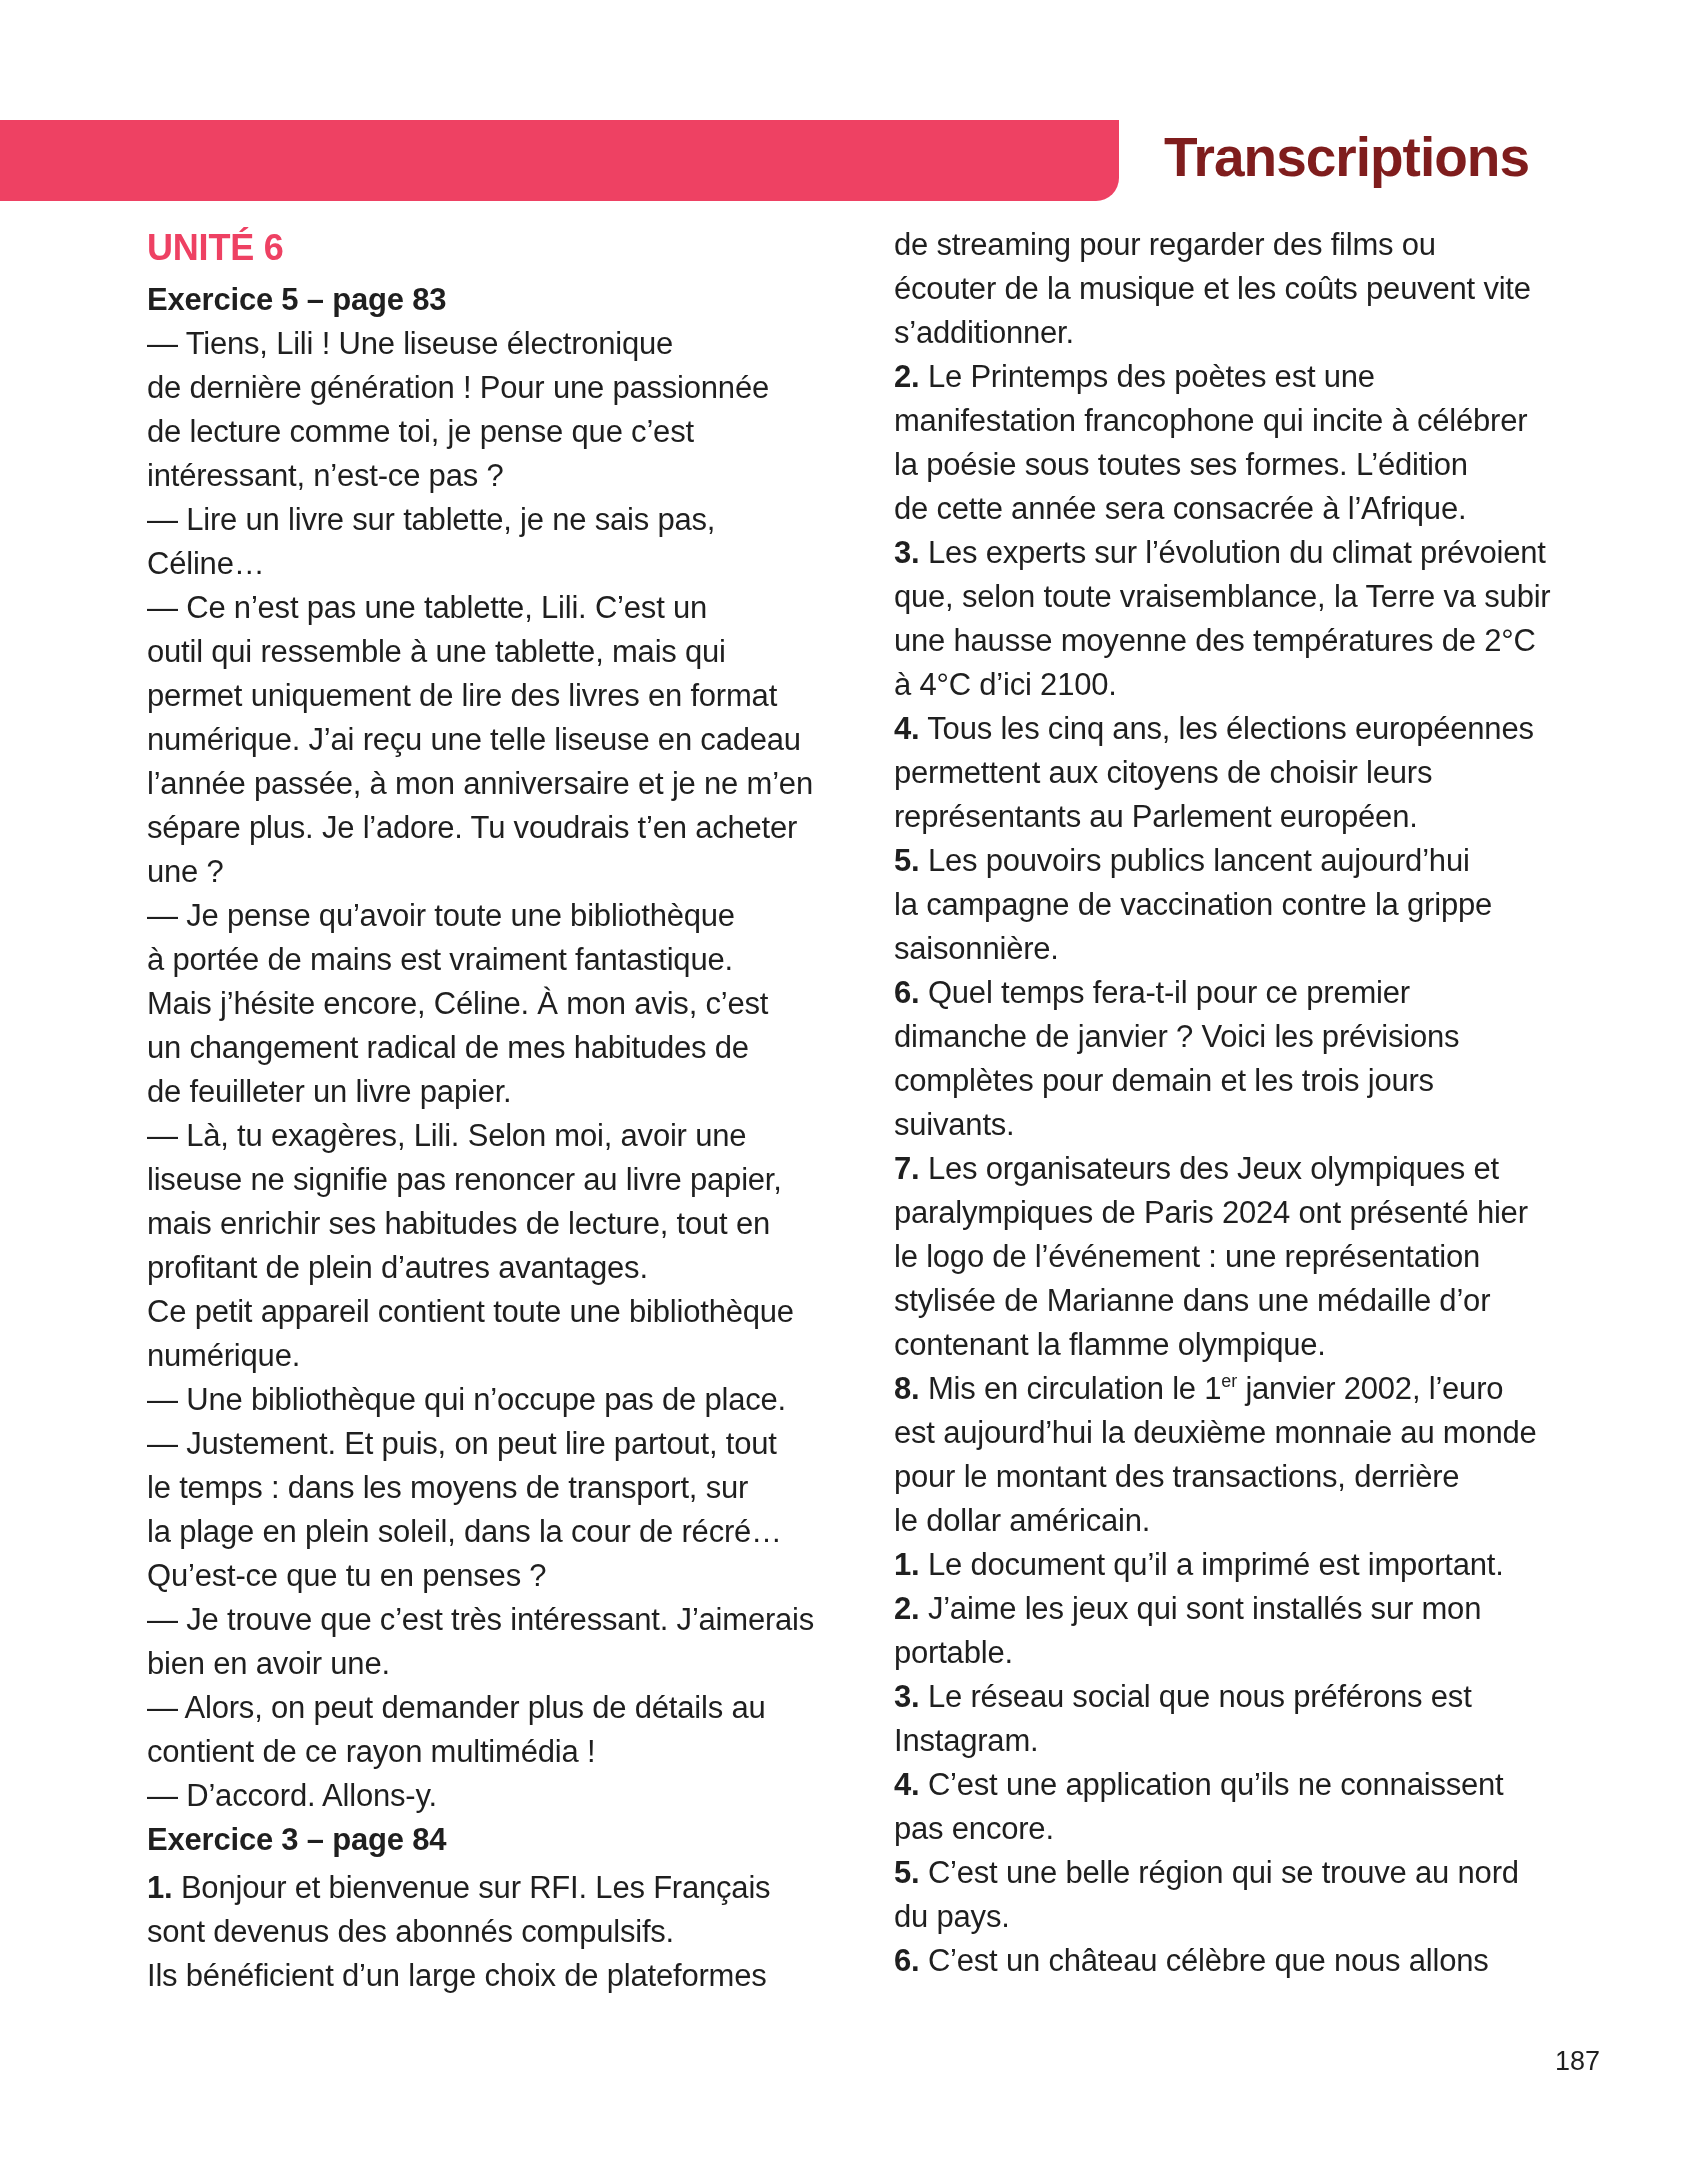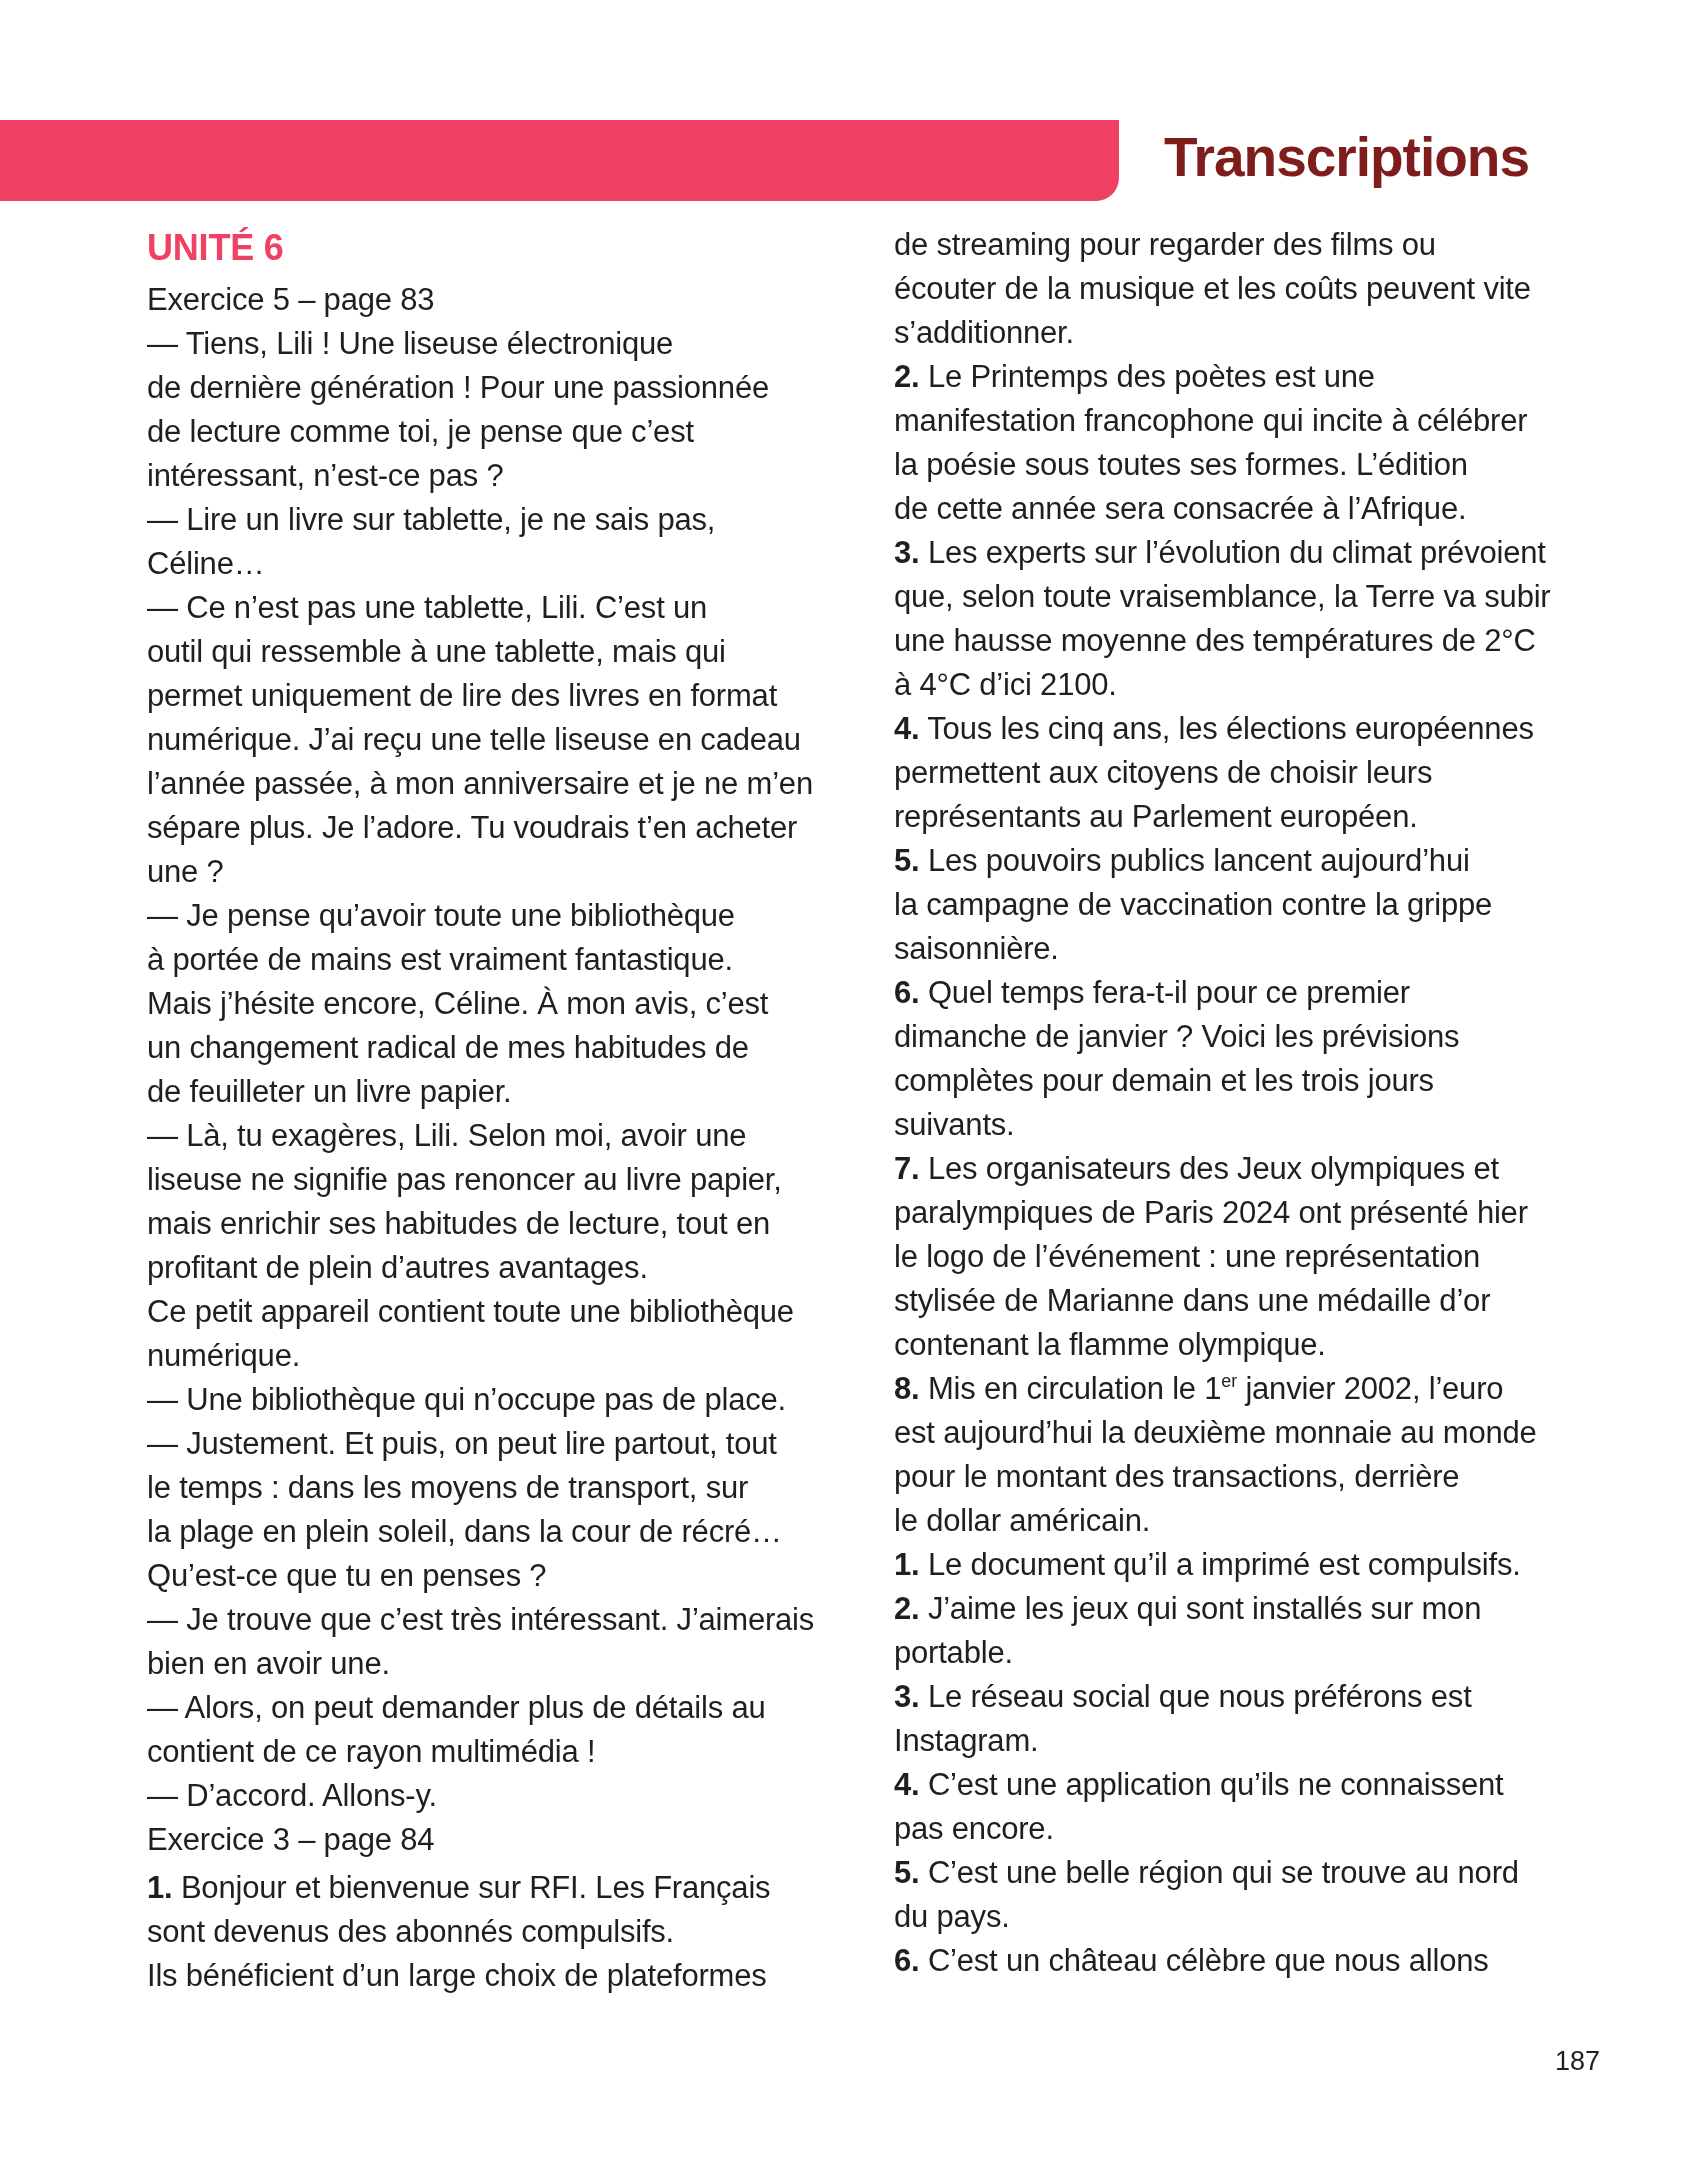--- a/index.html
+++ b/index.html
@@ -48,21 +48,21 @@
   .col-right { left: 846px; }
   .unit-heading {
     color: #ee4163;
     font-weight: bold;
     font-size: 36px;
     line-height: 49px;
     margin-bottom: 5.5px;
     white-space: nowrap;
   }
   .ex-heading {
-    font-weight: normal;
+    font-weight: bold;
     font-size: 31px;
     line-height: 44px;
     white-space: nowrap;
   }
   .ex-heading.spaced { margin-bottom: 4.1px; }
   .line {
     display: block;
     white-space: nowrap;
   }
   .num {
@@ -185,21 +185,21 @@
 
   <div>
     <span class="line"><span class="num">8.</span><span> Mis en circulation le 1</span><sup class="sup">er</sup><span> janvier 2002, l’euro</span></span>
     <span class="line">est aujourd’hui la deuxième monnaie au monde</span>
     <span class="line">pour le montant des transactions, derrière</span>
     <span class="line">le dollar américain.</span>
   </div>
 
 
   <div>
-    <span class="line"><span class="num">1.</span><span> Le document qu’il a imprimé est compulsifs.</span></span>
+    <span class="line"><span class="num">1.</span><span> Le document qu’il a imprimé est important.</span></span>
   </div>
   <div>
     <span class="line"><span class="num">2.</span><span> J’aime les jeux qui sont installés sur mon</span></span>
     <span class="line">portable.</span>
   </div>
   <div>
     <span class="line"><span class="num">3.</span><span> Le réseau social que nous préférons est</span></span>
     <span class="line">Instagram.</span>
   </div>
   <div>

